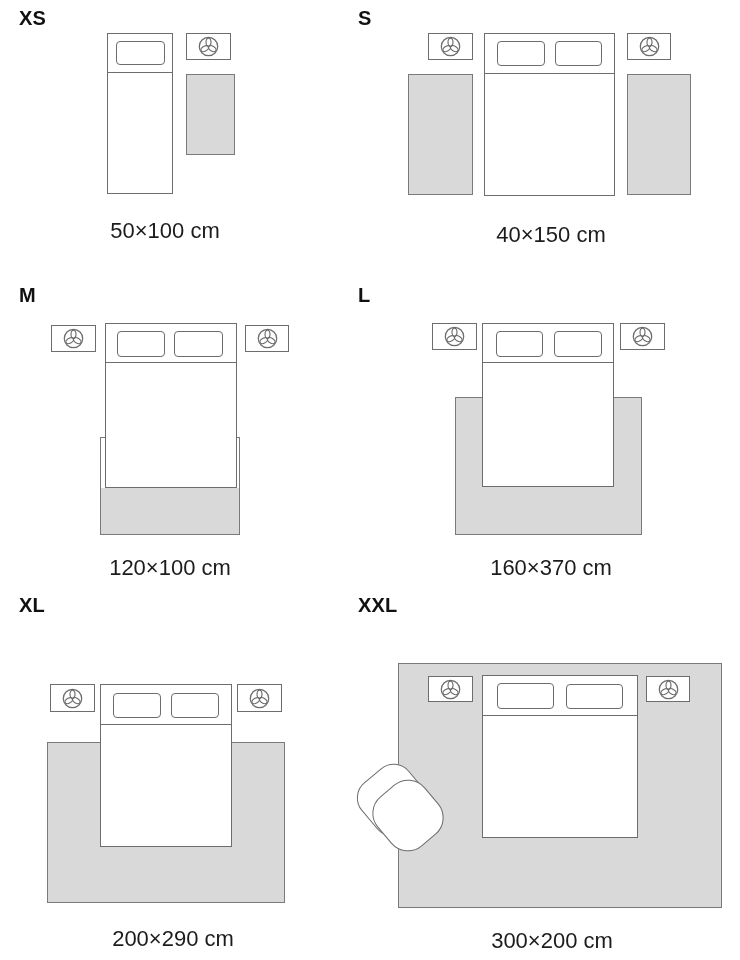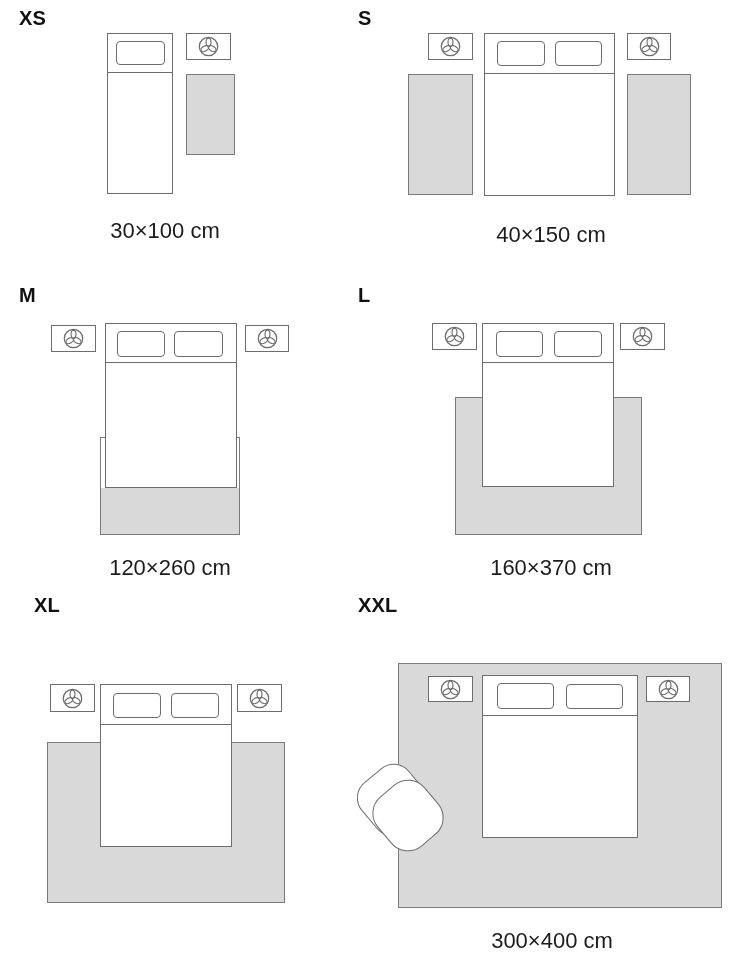--- a/index.html
+++ b/index.html
@@ -112,21 +112,21 @@
   <div class="bed" style="left:107px;top:33px;width:66px;height:161px">
     <div class="pillow" style="left:8px;top:7px;width:49px;height:24px"></div>
     <div class="headboard-line" style="top:37.5px"></div>
   </div>
   <div class="nightstand" style="left:186px;top:33px;width:45px;height:27px">
     <svg class="lamp" width="23" height="23" viewBox="-12 -12 24 24">
         <use href="#lamp-glyph"></use>
       </svg>
   </div>
   <div class="rug" style="left:186px;top:74px;width:49px;height:81px"></div>
-  <div class="caption" style="left:45px;top:218px;width:240px">30×100 cm</div>
+  <div class="caption" style="left:45px;top:218px;width:240px">50×100 cm</div>
 
   <div class="size-label" style="left:358px;top:7px">S</div>
   <div class="nightstand" style="left:428px;top:33px;width:45px;height:27px">
     <svg class="lamp" width="23" height="23" viewBox="-12 -12 24 24">
         <use href="#lamp-glyph"></use>
       </svg>
   </div>
   <div class="bed" style="left:484px;top:33px;width:131px;height:163px">
     <div class="pillow" style="left:12px;top:7px;width:48px;height:25px"></div>
     <div class="pillow" style="left:70px;top:7px;width:47px;height:25px"></div>
@@ -153,58 +153,59 @@
   <div class="bed" style="left:105px;top:323px;width:132px;height:165px">
     <div class="pillow" style="left:11px;top:7px;width:48px;height:26px"></div>
     <div class="pillow" style="left:68px;top:7px;width:49px;height:26px"></div>
     <div class="headboard-line" style="top:37.5px"></div>
   </div>
   <div class="nightstand" style="left:245px;top:325px;width:44px;height:27px">
     <svg class="lamp" width="23" height="23" viewBox="-12 -12 24 24">
         <use href="#lamp-glyph"></use>
       </svg>
   </div>
-  <div class="caption" style="left:50px;top:555px;width:240px">120×260 cm</div>
+  <div class="caption" style="left:50px;top:555px;width:240px">120×100 cm</div>
 
   <div class="size-label" style="left:358px;top:284px">L</div>
   <div class="nightstand" style="left:432px;top:323px;width:45px;height:27px">
     <svg class="lamp" width="23" height="23" viewBox="-12 -12 24 24">
         <use href="#lamp-glyph"></use>
       </svg>
   </div>
   <div class="rug" style="left:455px;top:397px;width:187px;height:138px"></div>
   <div class="bed" style="left:482px;top:323px;width:132px;height:164px">
     <div class="pillow" style="left:13px;top:7px;width:47px;height:26px"></div>
     <div class="pillow" style="left:71px;top:7px;width:48px;height:26px"></div>
     <div class="headboard-line" style="top:37.5px"></div>
   </div>
   <div class="nightstand" style="left:620px;top:323px;width:45px;height:27px">
     <svg class="lamp" width="23" height="23" viewBox="-12 -12 24 24">
         <use href="#lamp-glyph"></use>
       </svg>
   </div>
   <div class="caption" style="left:431px;top:555px;width:240px">160×370 cm</div>
 
-  <div class="size-label" style="left:34px;top:594px">XL</div>
+  <div class="size-label" style="left:19px;top:594px">XL</div>
   <div class="nightstand" style="left:50px;top:684px;width:45px;height:28px">
     <svg class="lamp" width="23" height="23" viewBox="-12 -12 24 24">
         <use href="#lamp-glyph"></use>
       </svg>
   </div>
   <div class="rug" style="left:47px;top:742px;width:238px;height:161px"></div>
   <div class="bed" style="left:100px;top:684px;width:132px;height:163px">
     <div class="pillow" style="left:12px;top:8px;width:48px;height:25px"></div>
     <div class="pillow" style="left:70px;top:8px;width:48px;height:25px"></div>
     <div class="headboard-line" style="top:38.5px"></div>
   </div>
   <div class="nightstand" style="left:237px;top:684px;width:45px;height:28px">
     <svg class="lamp" width="23" height="23" viewBox="-12 -12 24 24">
         <use href="#lamp-glyph"></use>
       </svg>
   </div>
+  <div class="caption" style="left:53px;top:926px;width:240px">200×290 cm</div>
 
   <div class="size-label" style="left:358px;top:594px">XXL</div>
   <div class="rug" style="left:398px;top:663px;width:324px;height:245px"></div>
   <div class="nightstand" style="left:428px;top:676px;width:45px;height:26px">
     <svg class="lamp" width="23" height="23" viewBox="-12 -12 24 24">
         <use href="#lamp-glyph"></use>
       </svg>
   </div>
   <div class="bed" style="left:482px;top:675px;width:156px;height:163px">
     <div class="pillow" style="left:14px;top:7px;width:57px;height:26px"></div>
@@ -213,15 +214,15 @@
   </div>
   <div class="nightstand" style="left:646px;top:676px;width:44px;height:26px">
     <svg class="lamp" width="23" height="23" viewBox="-12 -12 24 24">
         <use href="#lamp-glyph"></use>
       </svg>
   </div>
   <div class="armchair" style="left:361px;top:767px;width:84px;height:86px">
     <div class="chair-back" style="left:1px;top:1px;width:62px;height:64px"></div>
     <div class="chair-seat" style="left:16px;top:16px;width:62px;height:65px"></div>
   </div>
-  <div class="caption" style="left:432px;top:928px;width:240px">300×400 cm</div>
+  <div class="caption" style="left:432px;top:928px;width:240px">300×200 cm</div>
 
 </div>
 
 </body></html>

